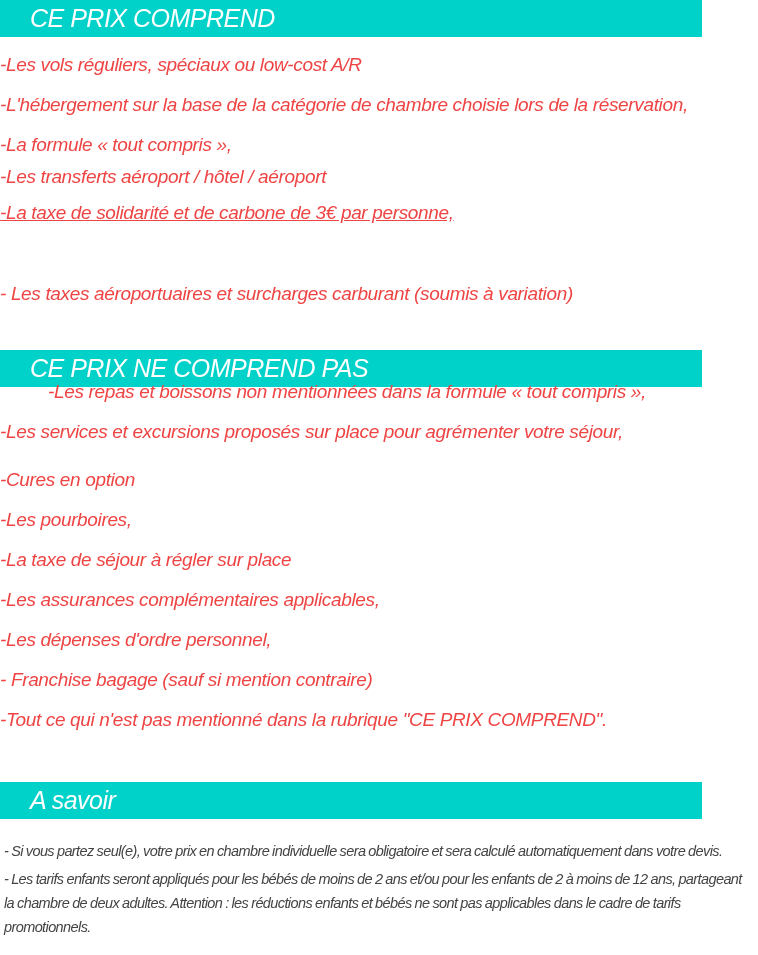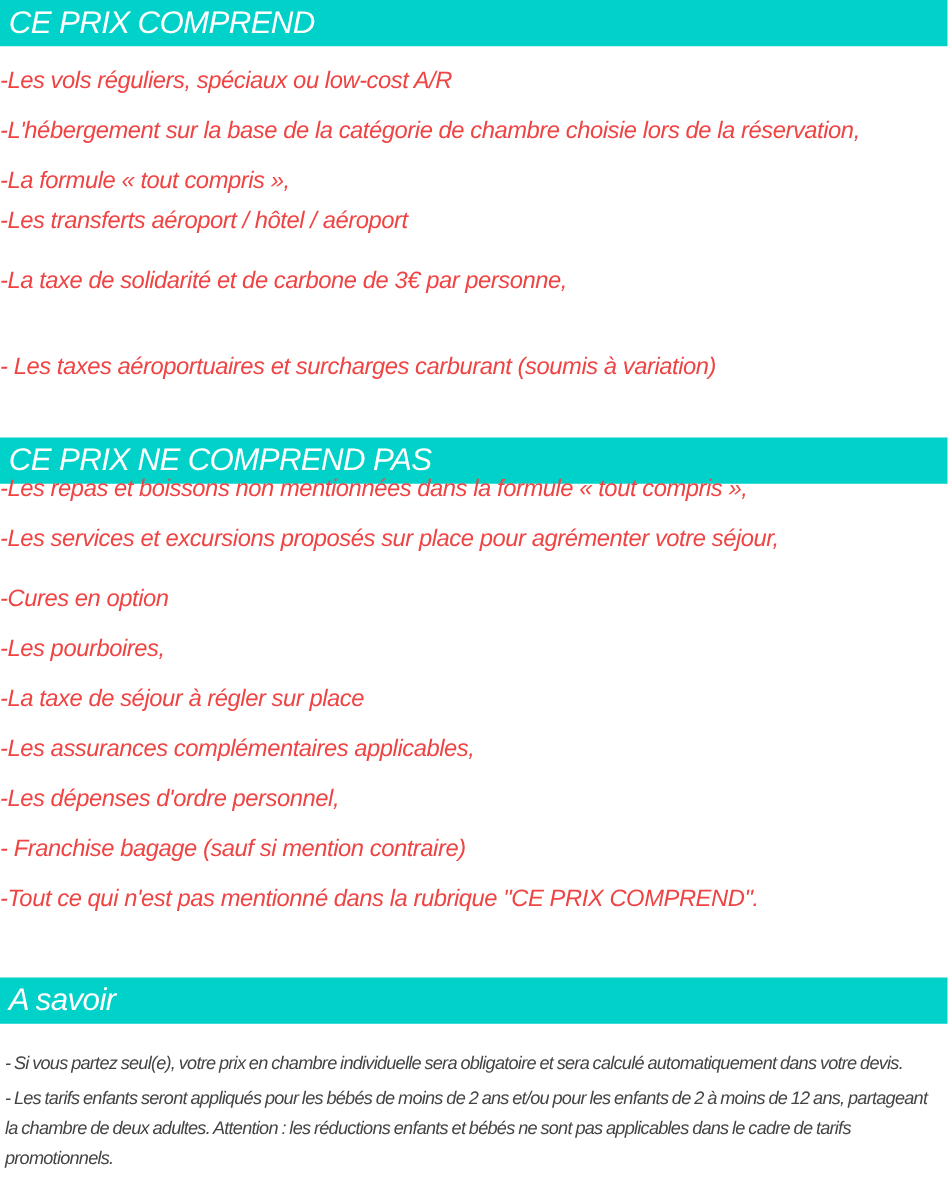--- a/index.html
+++ b/index.html
@@ -11,26 +11,26 @@
     width: 758px;
     height: 955px;
     overflow: hidden;
     position: relative;
     font-family: "Liberation Sans", sans-serif;
     color: #444444;
   }
   .section-header {
     position: absolute;
     left: 0;
-    width: 758px;
+    width: 702px;
     height: 37px;
     background: #00d1c9;
     color: #ffffff;
     box-sizing: border-box;
-    padding-left: 7px;
+    padding-left: 30px;
     font-family: "Liberation Sans", sans-serif;
     font-style: italic;
     font-size: 25px;
     line-height: 37px;
     letter-spacing: -0.5px;
     white-space: nowrap;
   }
   .line {
     position: absolute;
     left: 0;
@@ -60,27 +60,27 @@
 </head>
 <body>
 
 <div class="section-header" style="top:0;">
   <span>CE PRIX COMPREND</span>
 </div>
 <div class="line" style="top:56px;">-Les vols réguliers, spéciaux ou low-cost A/R</div>
 <div class="line" style="top:96px;">-L'hébergement sur la base de la catégorie de chambre choisie lors de la réservation,</div>
 <div class="line" style="top:136px;">-La formule « tout compris »,</div>
 <div class="line" style="top:168px;">-Les transferts aéroport / hôtel / aéroport</div>
-<div class="line" style="top:216px;">-La taxe de solidarité et de carbone de 3€ par personne,</div>
+<div class="line" style="top:204px;text-decoration:underline;">-La taxe de solidarité et de carbone de 3€ par personne,</div>
 <div class="line" style="top:256px;margin-top:29px;">- Les taxes aéroportuaires et surcharges carburant (soumis à variation)</div>
 
 <div class="section-header" style="top:327px;margin-top:23px;">
   <span>CE PRIX NE COMPREND PAS</span>
 </div>
-<div class="line" style="top:383px;">-Les repas et boissons non mentionnées dans la formule « tout compris »,</div>
+<div class="line" style="top:383px;padding-left:48px;">-Les repas et boissons non mentionnées dans la formule « tout compris »,</div>
 <div class="line" style="top:423px;">-Les services et excursions proposés sur place pour agrémenter votre séjour,</div>
 <div class="line" style="top:471px;">-Cures en option</div>
 <div class="line" style="top:511px;">-Les pourboires,</div>
 <div class="line" style="top:551px;font-style:italic;">-La taxe de séjour à régler sur place</div>
 <div class="line" style="top:591px;">-Les assurances complémentaires applicables,</div>
 <div class="line" style="top:631px;">-Les dépenses d'ordre personnel,</div>
 <div class="line" style="top:671px;">- Franchise bagage (sauf si mention contraire)</div>
 <div class="line" style="top:711px;">-Tout ce qui n'est pas mentionné dans la rubrique "CE PRIX COMPREND".</div>
 
 <div class="section-header" style="top:782px;">

